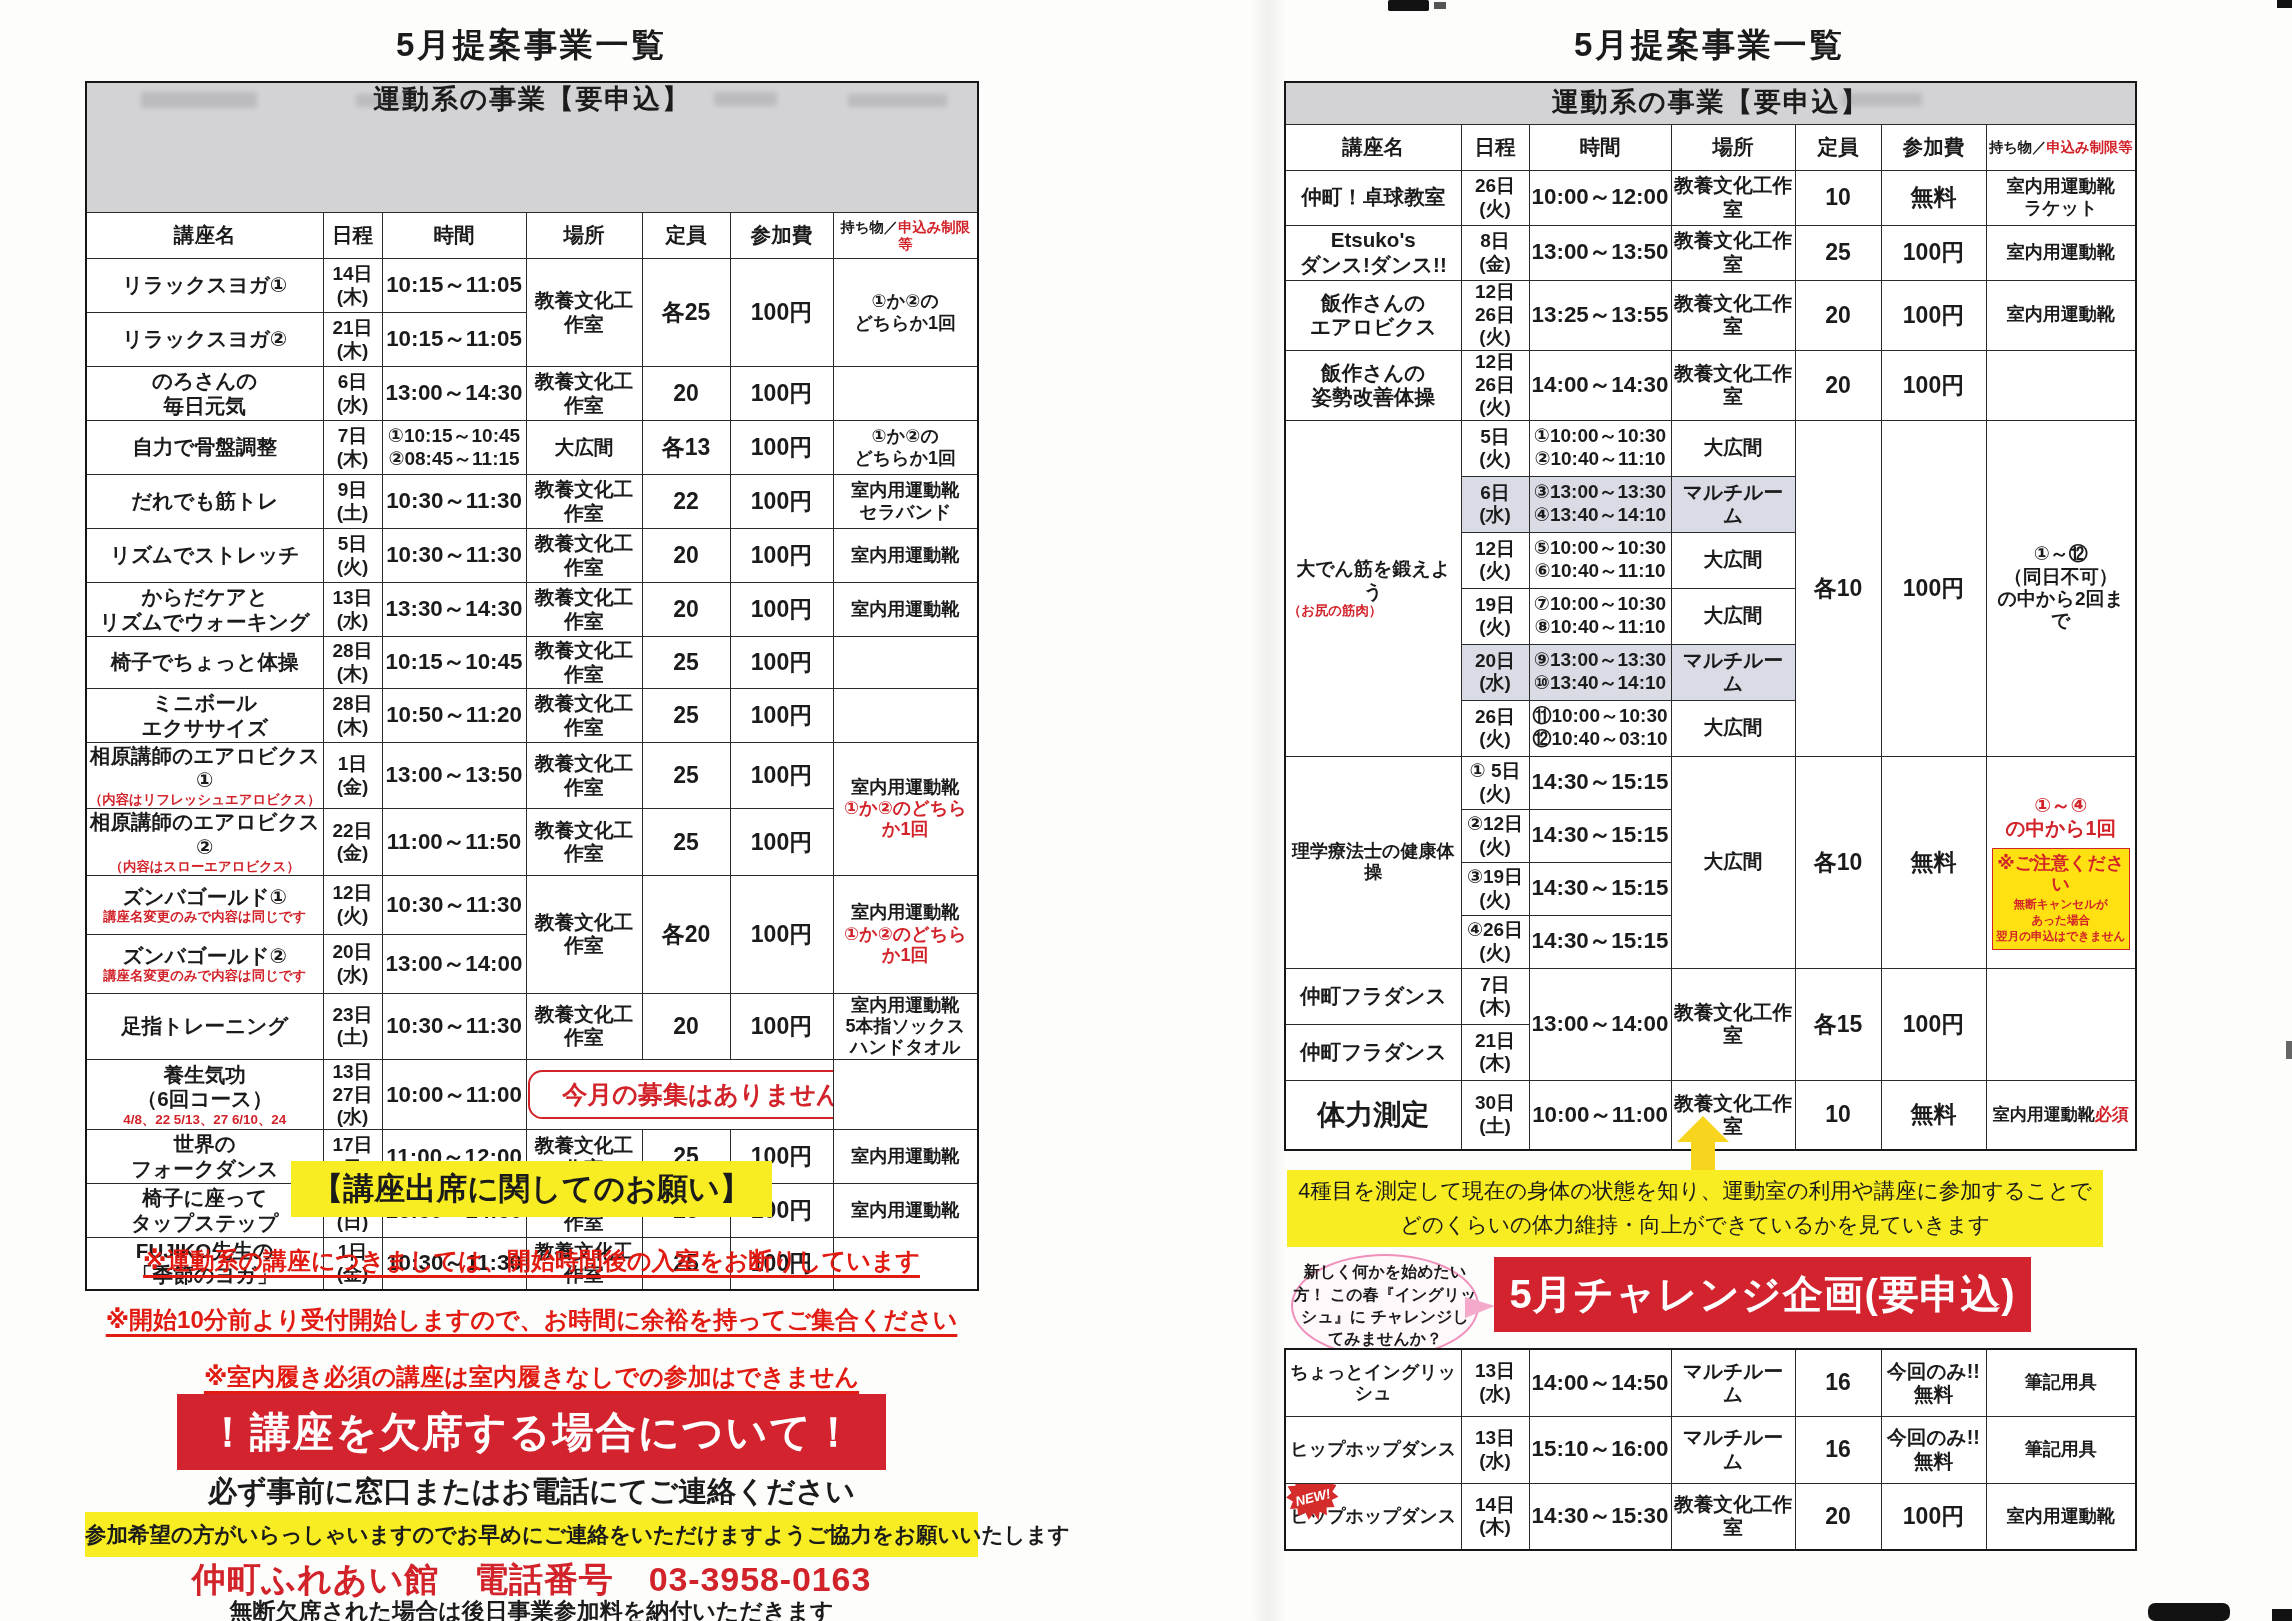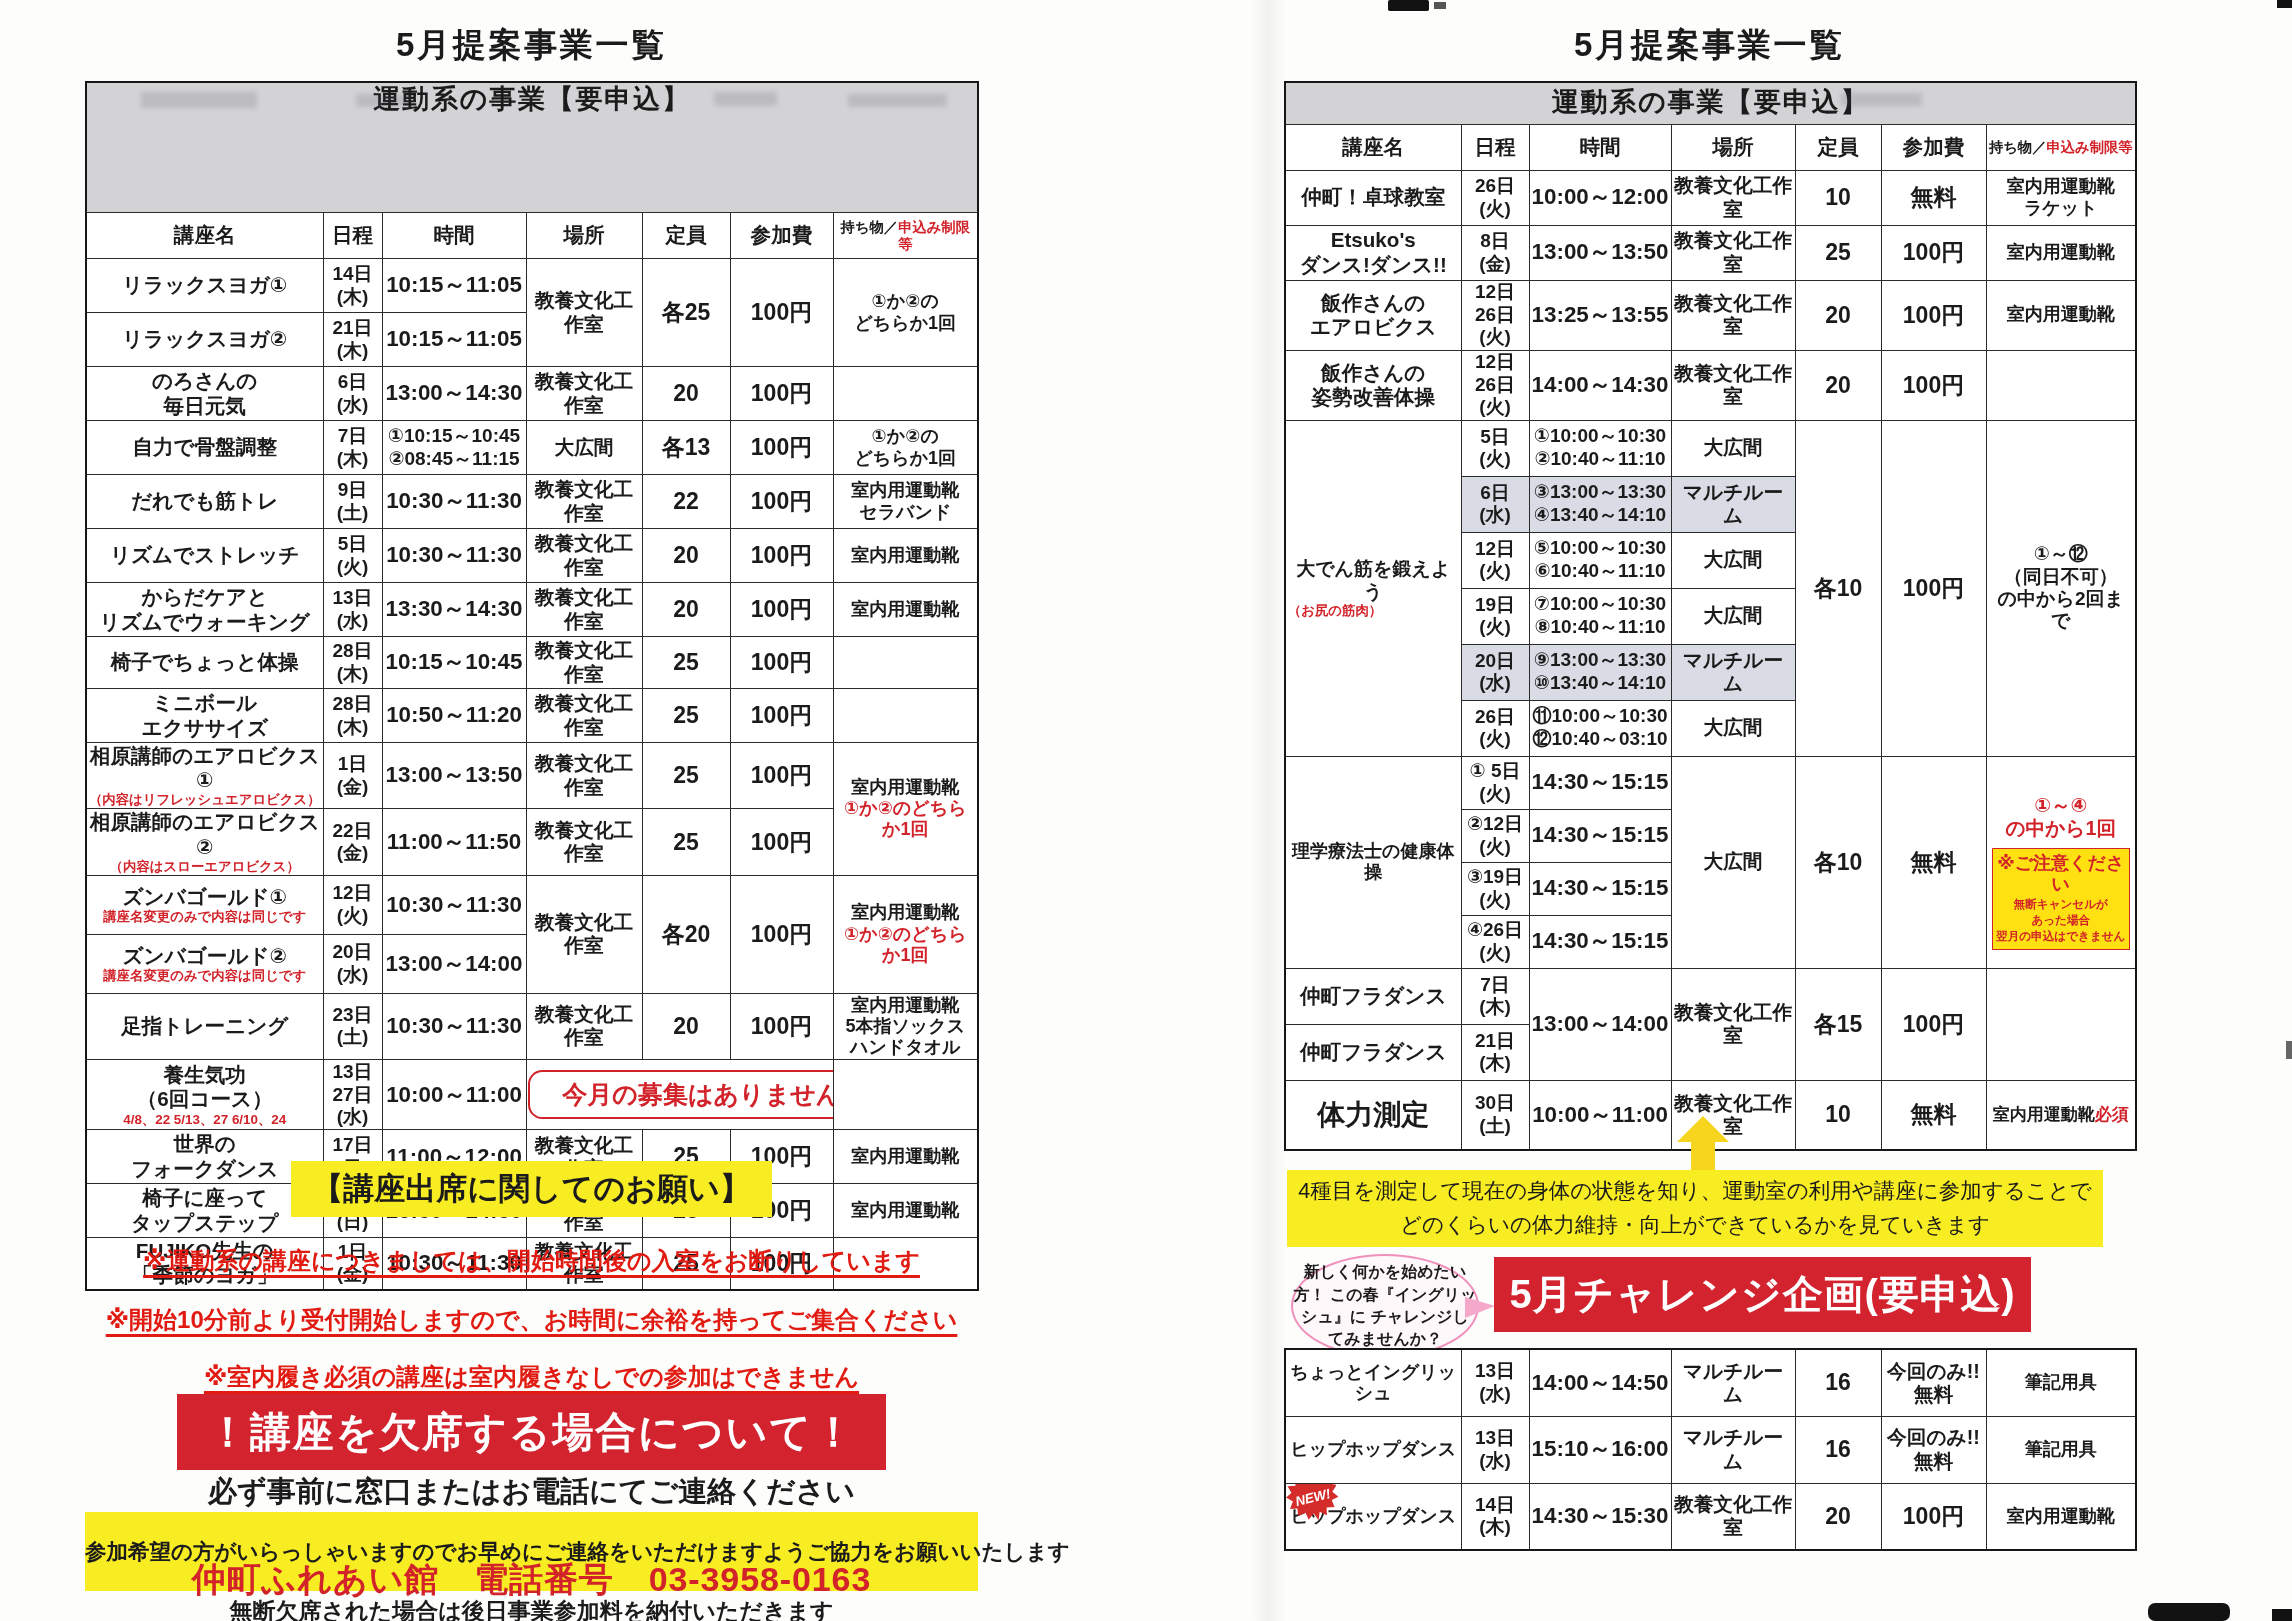--- a/index.html
+++ b/index.html
@@ -39,21 +39,21 @@
   .n21{font-size:19px;line-height:1.3}
   .feRed{font-size:19.7px;line-height:1.2}
   
   .lnwrap{position:absolute;left:85px;width:893px;text-align:center;white-space:nowrap}
   .ylband{display:inline-block;background:#f8ec23;padding:7.2px 21.5px;font-size:31px;font-weight:bold}
   .redline{font-size:24px;font-weight:bold;color:#e11b12;text-decoration:underline;
         text-decoration-thickness:2.7px;text-underline-offset:6.3px}
   .absbanner{display:inline-block;background:#d2232e;color:#fff;font-size:41px;font-weight:bold;
         padding:10.7px 30px;letter-spacing:1.8px}
   .contact{font-size:29px;font-weight:bold}
-  .ylwide{display:block;background:#f8ec23;font-size:21.5px;font-weight:bold;padding:25px 0}
+  .ylwide{display:block;background:#f8ec23;font-size:21.5px;font-weight:bold;padding:8px 0}
   .phone{font-size:34px;font-weight:bold;color:#d2232a;letter-spacing:0.9px}
   .penalty{font-size:23px;font-weight:bold}
   
   .arrow-up{position:absolute;left:1677px;top:1116px;width:52px;height:54px;background:#f7d41e;
         clip-path:polygon(50% 0,100% 48%,73% 48%,73% 100%,27% 100%,27% 48%,0 48%)}
   .ylbanner{position:absolute;left:1287px;top:1170px;width:816px;height:77px;background:#f8ec23;
         display:flex;flex-direction:column;justify-content:center;text-align:center;
         font-size:21.5px;font-weight:normal;line-height:1.55}
   .bubble{position:absolute;left:1291px;top:1254px;width:184px;height:100px;border:2.7px solid #f090bb;
         border-radius:50%;background:#fff8fb;display:flex;align-items:center;justify-content:center;

